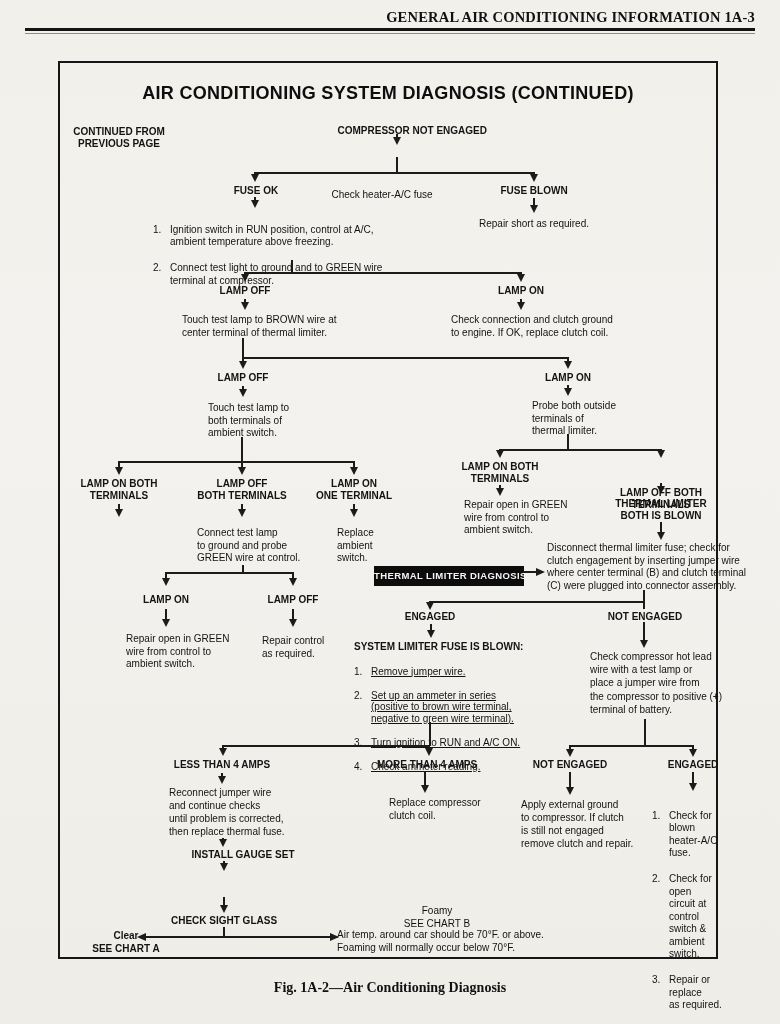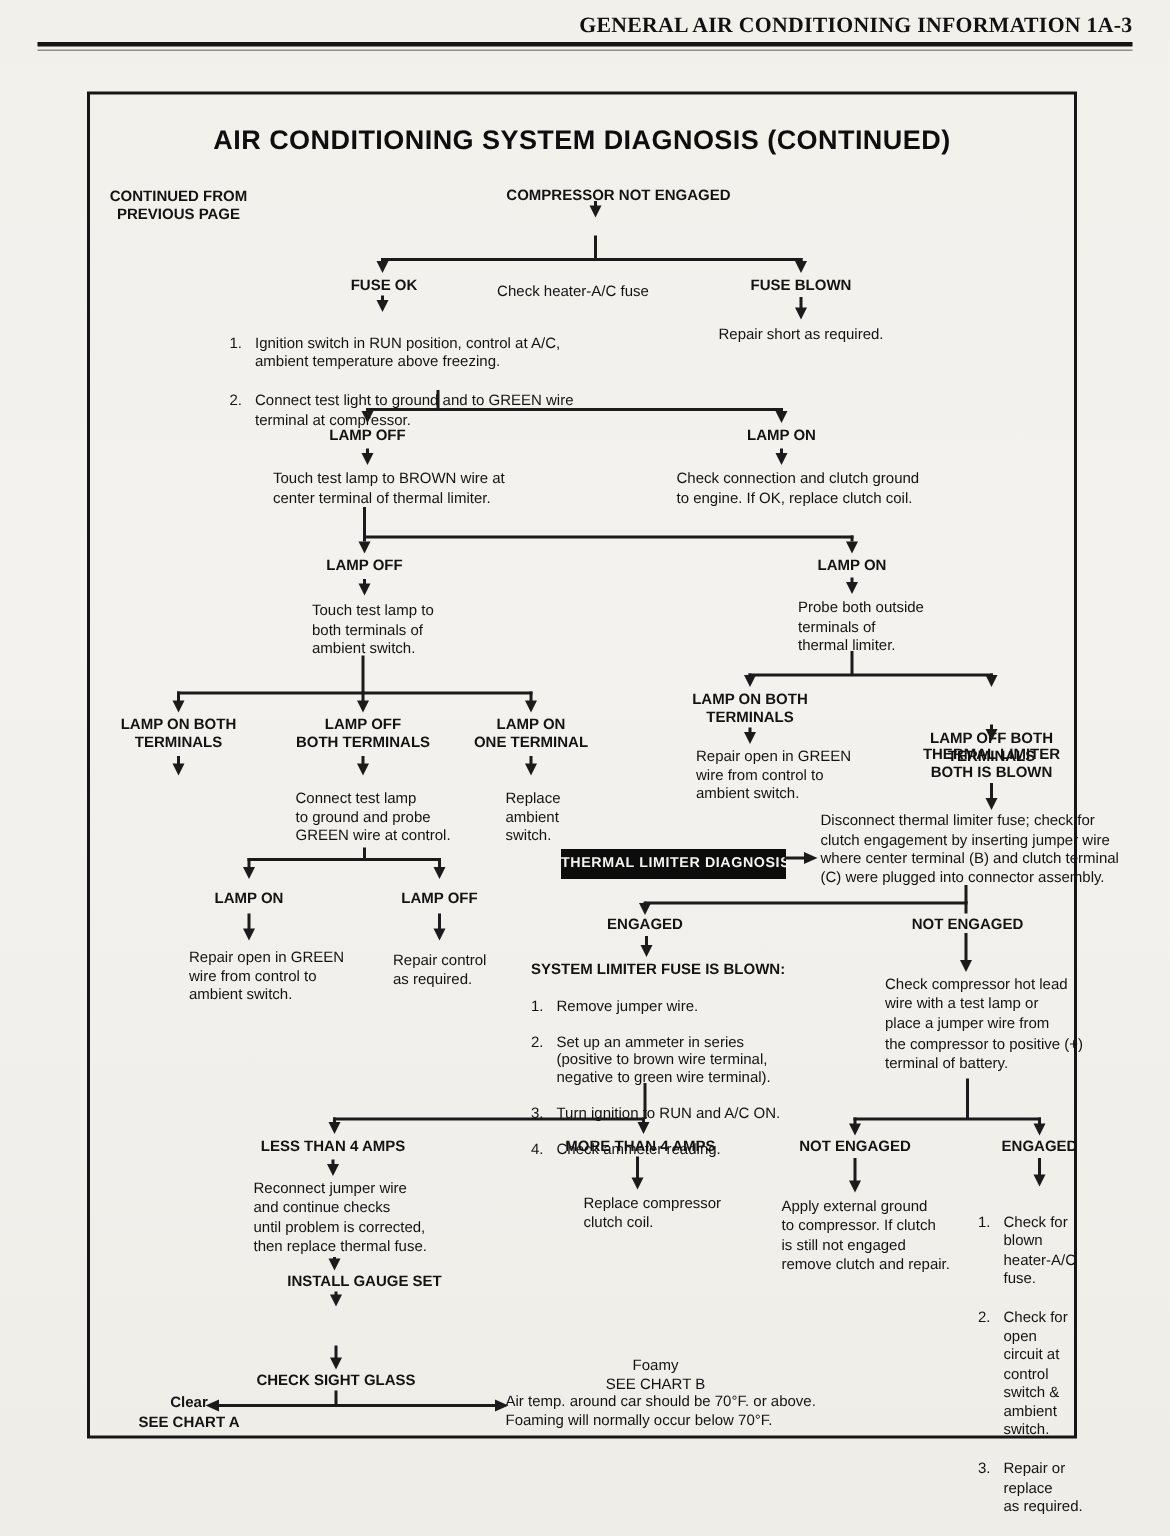--- a/index.html
+++ b/index.html
@@ -28,21 +28,21 @@
   .lbl{font-weight:700;text-align:center;line-height:11.5px;letter-spacing:0;}
   .ctr{text-align:center;}
   .blackbox{
     position:absolute;background:#0c0c0c;color:#f5f4f0;font-weight:700;
     font-size:9.5px;letter-spacing:.4px;text-align:center;
     width:150px;height:20px;line-height:20px;white-space:nowrap;
   }
   .steps{list-style:none;counter-reset:n;margin:0;padding:0;}
   .steps li{counter-increment:n;position:relative;padding-left:17px;white-space:pre-line;margin:0 0 1px 0;}
   .steps li::before{content:counter(n) ".";position:absolute;left:0;top:0;}
-  .tl-steps{line-height:11.5px;}
+  .tl-steps{line-height:11.5px;text-decoration:underline;}
   .hl,.vl{position:absolute;background:#1b1b1b;}
   .ad{position:absolute;width:0;height:0;border-left:4px solid transparent;border-right:4px solid transparent;border-top:8px solid #1b1b1b;}
   .al{position:absolute;width:0;height:0;border-top:4px solid transparent;border-bottom:4px solid transparent;border-right:9px solid #1b1b1b;}
   .ar{position:absolute;width:0;height:0;border-top:4px solid transparent;border-bottom:4px solid transparent;border-left:9px solid #1b1b1b;}
   .caption{
     position:absolute;left:0;top:980px;width:780px;text-align:center;
     font-family:"Liberation Serif","DejaVu Serif",serif;font-weight:700;font-size:14px;color:#111;
   }
 </style>
 </head>
@@ -174,20 +174,21 @@
 
   <div class="node lbl" style="left:173px;top:849px;width:140px;">INSTALL GAUGE SET</div>
   <div class="node lbl" style="left:144px;top:915px;width:160px;">CHECK SIGHT GLASS</div>
   <div class="node ctr" style="left:76px;top:930px;width:100px;font-weight:bold;">Clear
 SEE CHART A</div>
   <div class="node ctr" style="left:385px;top:905px;width:104px;">Foamy
 SEE CHART B</div>
   <div class="node" style="left:337px;top:929px;">Air temp. around car should be 70°F. or above.
 Foaming will normally occur below 70°F.</div>
 
+  <div class="caption">Fig. 1A-2—Air Conditioning Diagnosis</div>
 <div class="hl" style="left: 255px; top: 172px; width: 280px; height: 2px;"></div>
     <div class="hl" style="left: 245px; top: 272px; width: 277px; height: 2px;"></div>
     <div class="hl" style="left: 242px; top: 357px; width: 327px; height: 2px;"></div>
     <div class="hl" style="left: 118px; top: 461px; width: 237px; height: 2px;"></div>
     <div class="hl" style="left: 499px; top: 449px; width: 163px; height: 2px;"></div>
     <div class="hl" style="left: 165px; top: 572px; width: 128px; height: 2px;"></div>
     <div class="hl" style="left: 430px; top: 601px; width: 215px; height: 2px;"></div>
     <div class="hl" style="left: 222px; top: 745px; width: 208px; height: 2px;"></div>
     <div class="hl" style="left: 569px; top: 745px; width: 125px; height: 2px;"></div>
     <div class="hl" style="left: 145px; top: 936px; width: 186px; height: 2px;"></div>

